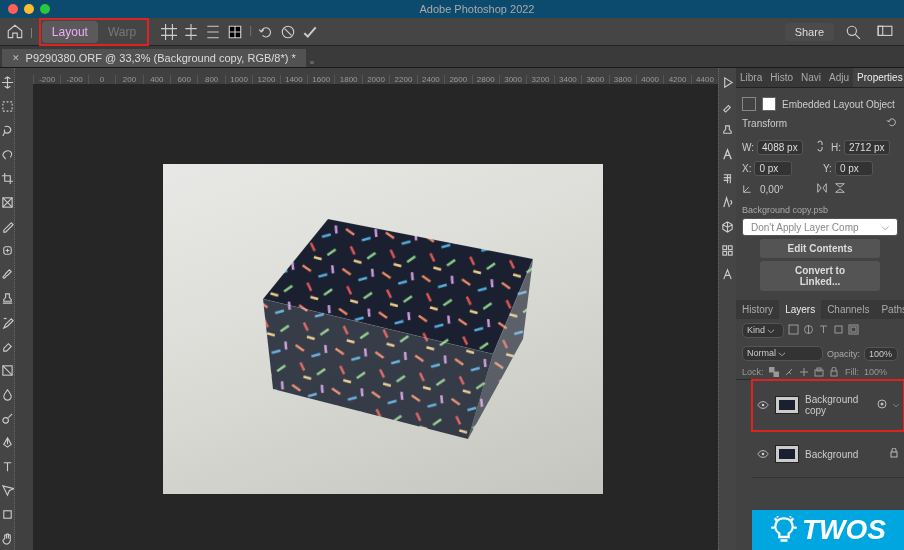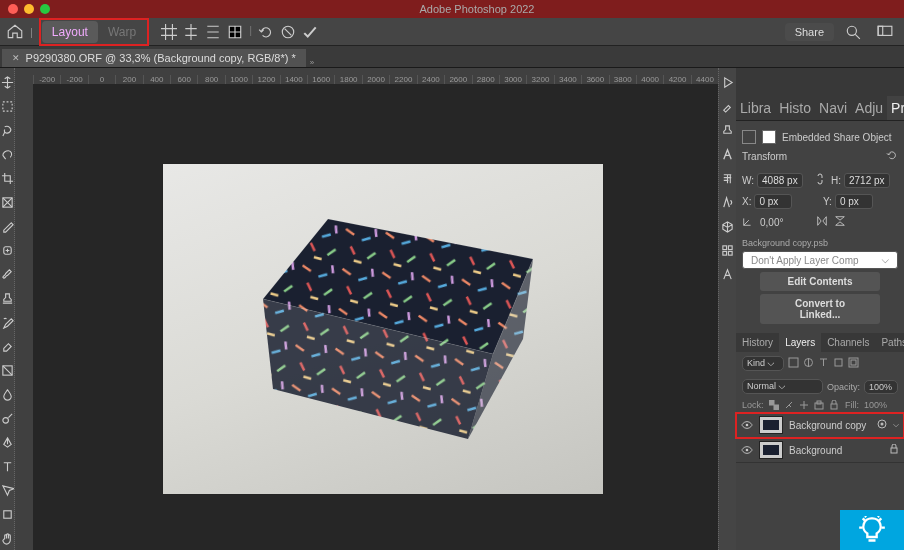--- a/index.html
+++ b/index.html
@@ -1,17 +1,17 @@
 <!DOCTYPE html>
 <html><head>
 <meta charset="utf-8">
 <style>
 * { margin:0; padding:0; box-sizing:border-box; user-select:none; }
 body { width:904px; height:550px; background:#323232; font-family:"Helvetica Neue",Arial,sans-serif; font-size:11px; color:#ccc; overflow:hidden; position:relative; }
-.titlebar { height:18px; background:#7f1d1d; display:flex; align-items:center; padding-left:8px; }
+.titlebar { height:18px; background:#0c4a6e; display:flex; align-items:center; padding-left:8px; }
 .win-btns { display:flex; gap:6px; }
 .win-btn { width:10px; height:10px; border-radius:50%; }
 .title { flex:1; text-align:center; color:#aaa; font-size:11px; }
 
 .optbar { height:28px; background:#454545; display:flex; align-items:center; padding:0 6px; gap:6px; border-bottom:1px solid #222; }
 .opt-home { width:18px; height:18px; display:flex; align-items:center; justify-content:center; color:#ccc; }
 .opt-split { color:#888; }
 .opt-btn { padding:4px 10px; color:#f0abfc; font-size:12px; border-radius:4px; }
 .opt-btn.sel { background:#5a5a5a; }
 .opt-btn.dim { color:#777; }
@@ -38,41 +38,41 @@
 .ruler-h span { width:45px; text-align:center; border-left:1px solid #555; }
 .ruler-v { position:absolute; top:0; left:0; bottom:0; width:18px; background:#404040; }
 .canvas-area { position:absolute; top:16px; left:18px; right:0; bottom:0; background:#262626; }
 .photo { position:absolute; top:80px; left:130px; width:440px; height:330px; background:linear-gradient(160deg,#e8e8e6 0%,#dadad5 50%,#c5c5c0 100%); box-shadow:0 0 1px rgba(0,0,0,.3); }
 .box { position:absolute; left:100px; top:55px; width:275px; height:225px; }
 .watermark { position:absolute; bottom:0; right:0; background:#00a6e0; color:#fff; padding:6px 18px; font-size:28px; font-weight:900; font-style:italic; display:flex; align-items:center; gap:4px; line-height:1; }
 .watermark svg { width:28px; height:28px; stroke:#fff; fill:none; stroke-width:2; }
 
 .panels { width:168px; background:#424242; display:flex; flex-direction:column; font-size:10px; color:#ccc; }
 .panel-tabs { display:flex; background:#383838; border-bottom:1px solid #222; }
-.panel-tabs span { padding:4px 4px; font-size:14px; color:#aaa;margin-top:28px; }
+.panel-tabs span { padding:4px 4px; font-size:10px; color:#aaa; }
 .panel-tabs span.act { color:#eee; background:#424242; }
 .panel-body { padding:6px; background:#424242; flex:0 0 auto; }
 .prop-row { display:flex; align-items:center; gap:6px; padding:3px 0; }
 .prop-header { display:flex; justify-content:space-between; align-items:center; padding:2px 0 6px;gap:21px; }
 .field { display:flex; align-items:center; gap:3px; flex:1; }
 .field .inp { background:#333; border:1px solid #555; border-radius:3px; padding:1px 4px; font-size:10px; color:#ddd; min-width:38px; }
 .thumbs { width:14px; height:14px; border:1px solid #666; background:#fff; }
 .thumbs.brd { border:1px solid #888; background:none; }
 .dropfield { background:#ffffff; border:1px solid #555; border-radius:3px; padding:2px 8px; font-size:10px; color:#888; display:flex; justify-content:space-between; align-items:center; margin-top:3px; }
 .panel-btn { background:#545454; padding:4px 16px; border-radius:3px; font-size:10px; color:#ddd; text-align:center; margin:3px auto; width:120px;font-weight:bold; }
 
 .layers-head { display:flex; background:#383838; }
 .layers-head span { padding:4px 6px; font-size:10px; color:#aaa; }
 .layers-head span.act { color:#eee; background:#424242; }
 .layer-opts { padding:4px 6px; display:flex; align-items:center; gap:4px; }
 .layer-opts .inp { background:#333; border:1px solid #555; border-radius:5px; padding:1px 4px; font-size:9px; color:#ccc; }
 .lock-row { display:flex; align-items:center; gap:5px; padding:2px 6px; font-size:9px; color:#999; }
 .lk-icon { width:10px; height:10px; stroke:#999; fill:none; }
 .layer-list { border-top:1px solid #2a2a2a; }
-.layer-row { display:flex; align-items:center; padding:3px 5px; gap:6px; border-bottom:1px solid #333; }
+.layer-row { display:flex; align-items:center; padding:14px 5px; gap:6px; border-bottom:1px solid #333;margin-left:16px; }
 .layer-row.sel-hl { outline:2px solid #d22; outline-offset:-1px; }
 .eye { width:12px; height:12px; display:flex; align-items:center; justify-content:center; }
 .layer-thumb { width:24px; height:18px; background:#ccc; border:1px solid #222; position:relative; }
 .layer-thumb::after { content:""; position:absolute; inset:3px; background:#1a2030; }
 .layer-name { flex:1; font-size:10px; }
 </style>
 </head>
 <body>
 
 <div class="titlebar">
@@ -320,21 +320,21 @@
       <span>Libra</span>
       <span>Histo</span>
       <span>Navi</span>
       <span>Adju</span>
       <span class="act">Properties</span>
     </div>
     <div class="panel-body">
       <div class="prop-row">
         <div class="thumbs brd"></div>
         <div class="thumbs"></div>
-        <span>Embedded Share Object</span>
+        <span>Embedded Layout Object</span>
       </div>
       <div class="prop-header">
         <span>Transform</span>
         <span><svg width="12" height="12" viewBox="0 0 14 14">
               <path d="M3 7a4 4 0 1 1 1 3M3 7l-2-2M3 7l2-2" stroke="#ccc" fill="none"></path>
             </svg></span>
       </div>
       <div class="prop-row">
         <div class="field">
             <span>W:</span>
@@ -466,13 +466,14 @@
     </div>
   </div>
 
 </div>
 
 <div class="watermark">
   <svg viewBox="0 0 24 24">
       <path d="M12 2a7 7 0 0 0-4 13v3h8v-3a7 7 0 0 0-4-13zM9 21h6"></path>
       <path d="M6 4l-2-2M18 4l2-2M4 10H1M23 10h-3M7 1l-1-1M17 1l1-1"></path>
     </svg>
+  <span>TWOS</span>
 </div>
 
 </body></html>

